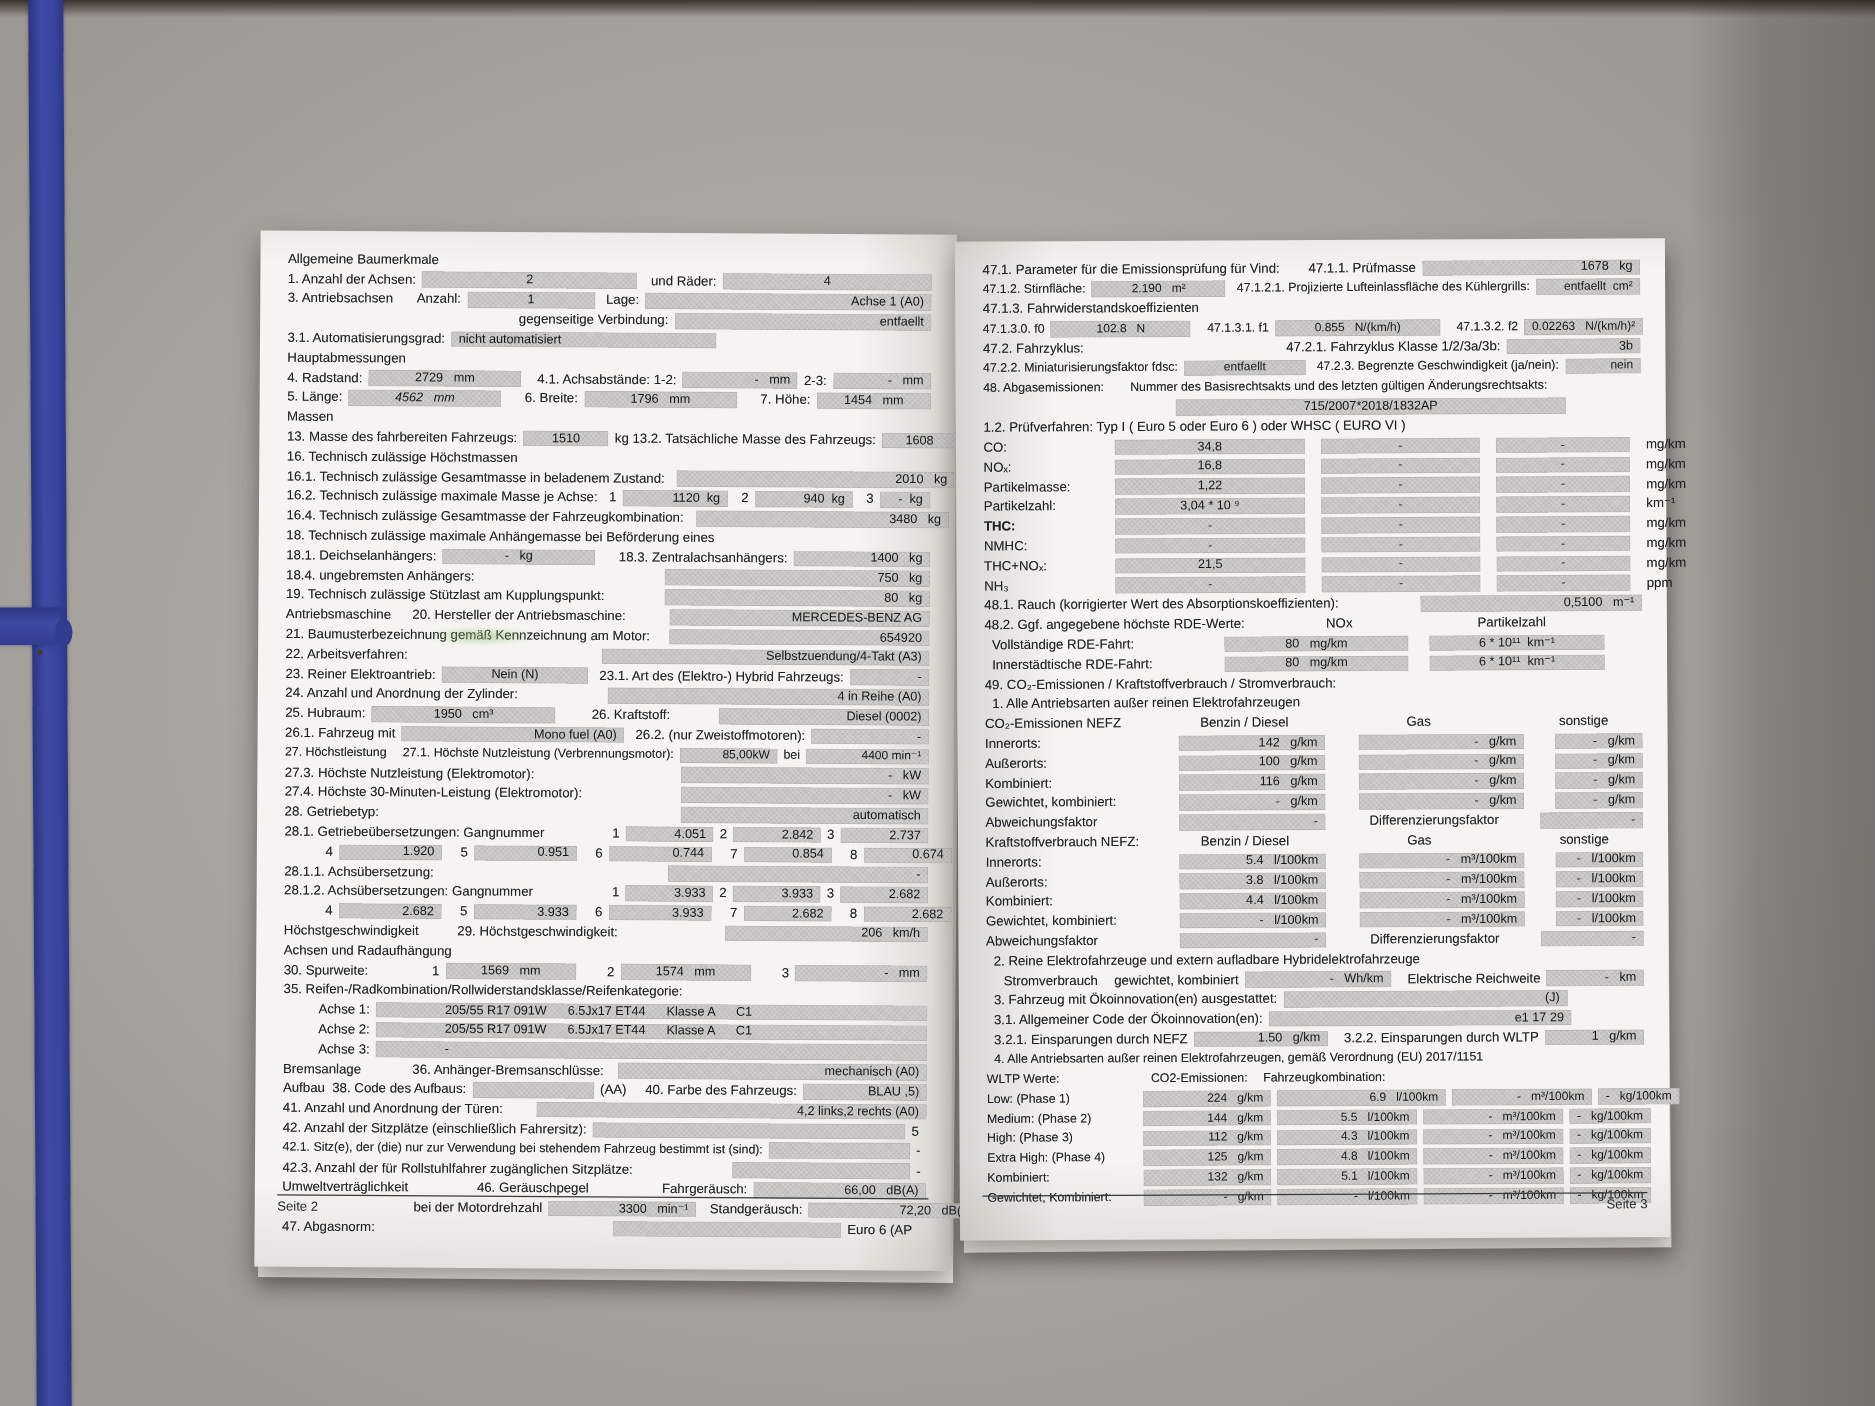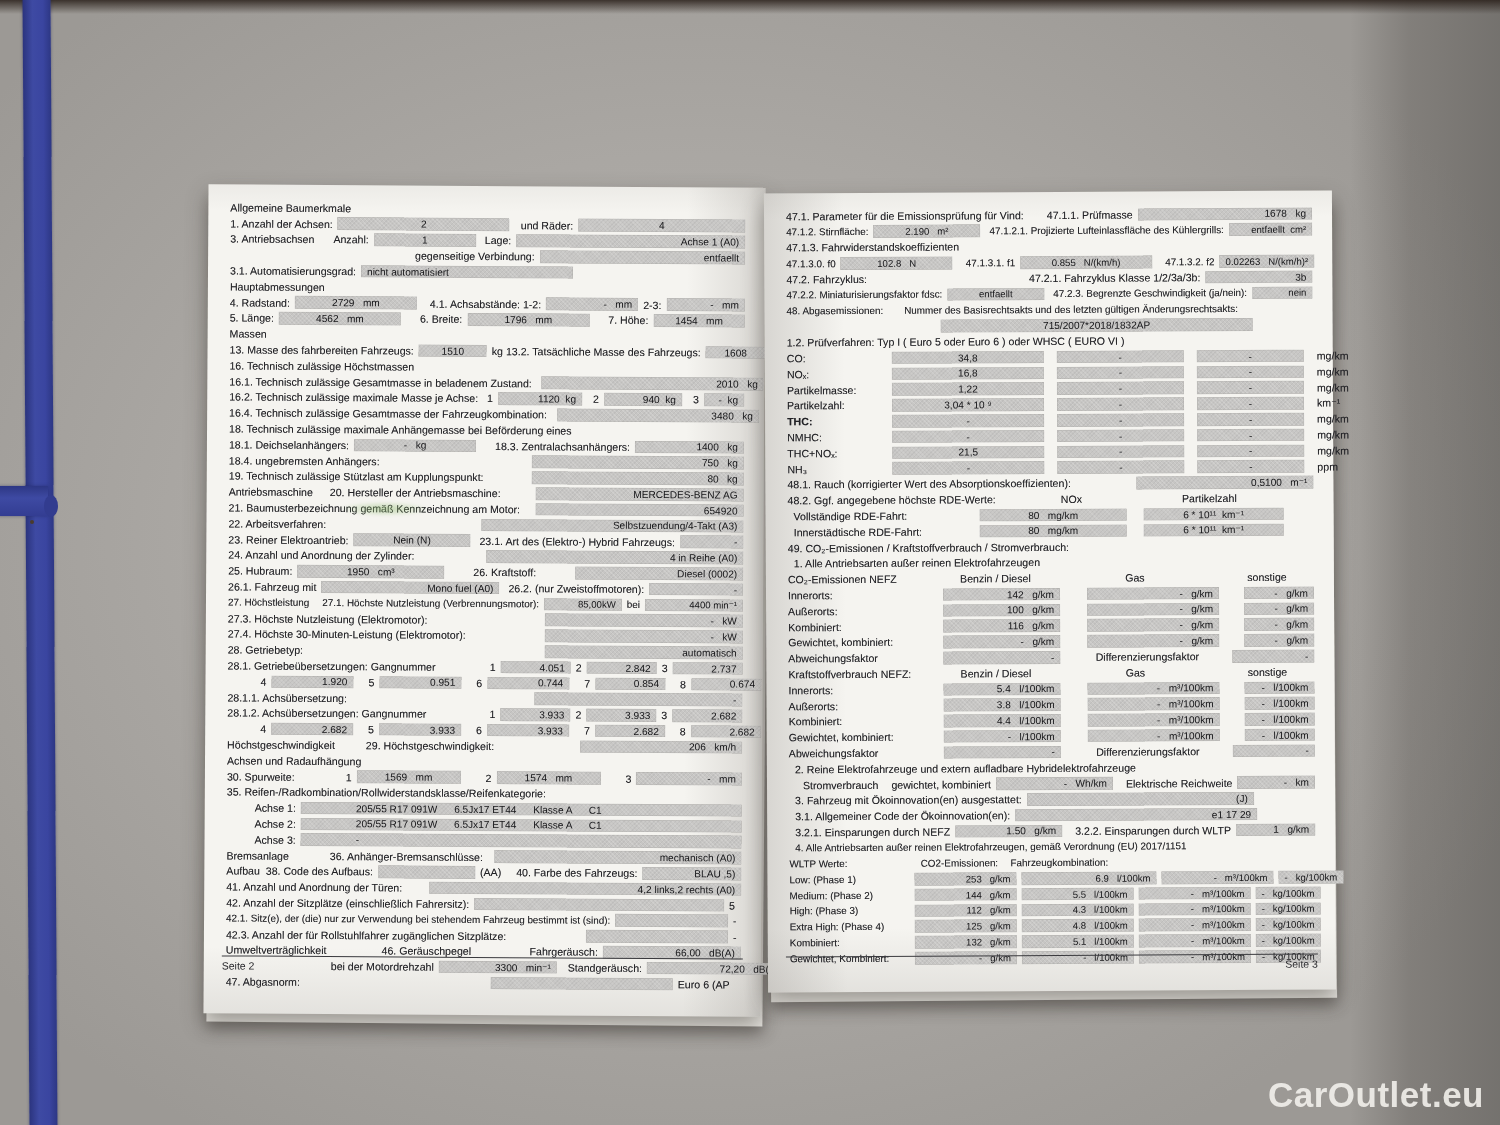--- a/index.html
+++ b/index.html
@@ -102,21 +102,21 @@
         <div class="row">
           <span class="lab">4. Radstand:</span>
           <span class="box al-c" style="width: 110px; flex: 0 0 auto;">2729   mm</span>
           <span class="lab" style="margin-left: 8px;">4.1. Achsabstände: 1-2:</span>
           <span class="box" style="width: 80px; flex: 0 0 auto;">-   mm</span>
           <span class="lab">2-3:</span>
           <span class="box" style="flex: 1 1 0px;">-   mm</span>
         </div>
         <div class="row">
           <span class="lab">5. Länge:</span>
-          <span class="box al-c" style="width: 110px; flex: 0 0 auto;">4562   mm</span>
+          <span class="box al-c" style="width: 110px; flex: 0 0 auto; font-style: italic;">4562   mm</span>
           <span class="lab" style="margin-left: 14px;">6. Breite:</span>
           <span class="box al-c" style="width: 110px; flex: 0 0 auto;">1796   mm</span>
           <span class="lab" style="margin-left: 14px;">7. Höhe:</span>
           <span class="box al-c" style="flex: 1 1 0px;">1454   mm</span>
         </div>
         <div class="row">
           <span class="lab">Massen</span>
         </div>
         <div class="row">
           <span class="lab">13. Masse des fahrbereiten Fahrzeugs:</span>
@@ -612,21 +612,21 @@
           <span class="lab" style="margin-left: 6px;">4. Alle Antriebsarten außer reinen Elektrofahrzeugen, gemäß Verordnung (EU) 2017/1151</span>
         </div>
         <div class="row f10">
           <span class="lab" style="width: 120px; flex: 0 0 auto;">WLTP Werte:</span>
           <span class="lab al-c" style="width: 90px; flex: 0 0 auto; text-align: center; white-space: normal;">CO2-Emissionen:</span>
           <span class="lab al-c" style="width: 100px; flex: 0 0 auto; text-align: center; white-space: normal;">Fahrzeugkombination:</span>
           <span class="sp"></span>
         </div>
         <div class="row f10">
           <span class="lab" style="width: 120px; flex: 0 0 auto;">Low: (Phase 1)</span>
-          <span class="box" style="width: 90px; flex: 0 0 auto;">253   g/km</span>
+          <span class="box" style="width: 90px; flex: 0 0 auto;">224   g/km</span>
           <span class="box" style="width: 100px; flex: 0 0 auto; padding-left: 29px;">6.9   l/100km</span>
           <span class="box" style="width: 100px; flex: 0 0 auto;">-   m³/100km</span>
           <span class="box" style="flex: 1 1 0px;">-   kg/100km</span>
         </div>
         <div class="row f10">
           <span class="lab" style="width: 120px; flex: 0 0 auto;">Medium: (Phase 2)</span>
           <span class="box" style="width: 90px; flex: 0 0 auto;">144   g/km</span>
           <span class="box" style="width: 100px; flex: 0 0 auto;">5.5   l/100km</span>
           <span class="box" style="width: 100px; flex: 0 0 auto;">-   m³/100km</span>
           <span class="box" style="flex: 1 1 0px;">-   kg/100km</span>
@@ -656,14 +656,13 @@
           <span class="lab" style="width: 120px; flex: 0 0 auto;">Gewichtet, Kombiniert:</span>
           <span class="box" style="width: 90px; flex: 0 0 auto;">-   g/km</span>
           <span class="box" style="width: 100px; flex: 0 0 auto;">-   l/100km</span>
           <span class="box" style="width: 100px; flex: 0 0 auto;">-   m³/100km</span>
           <span class="box" style="flex: 1 1 0px;">-   kg/100km</span>
         </div>
       </div>
     <div class="footer"><span class="ftext">Seite 3</span></div>
   </div>
 
-  <div class="watermark">CarOutlet.eu</div>
 </div>
 
 </body></html>

